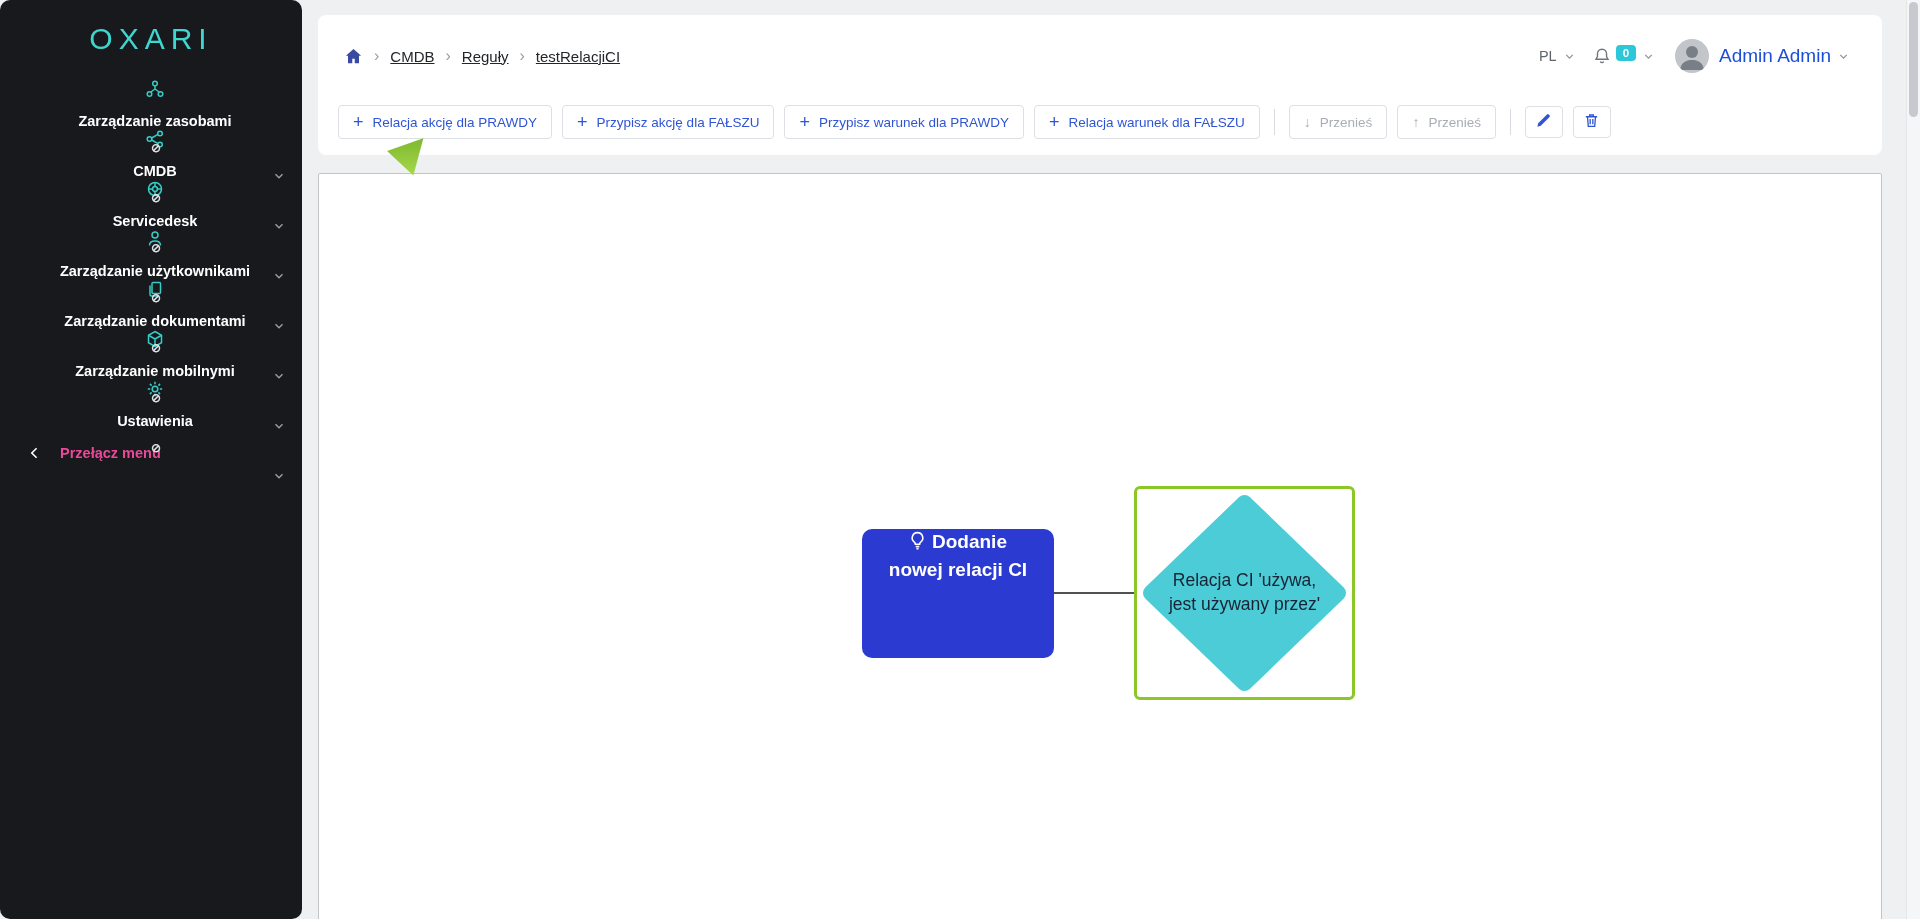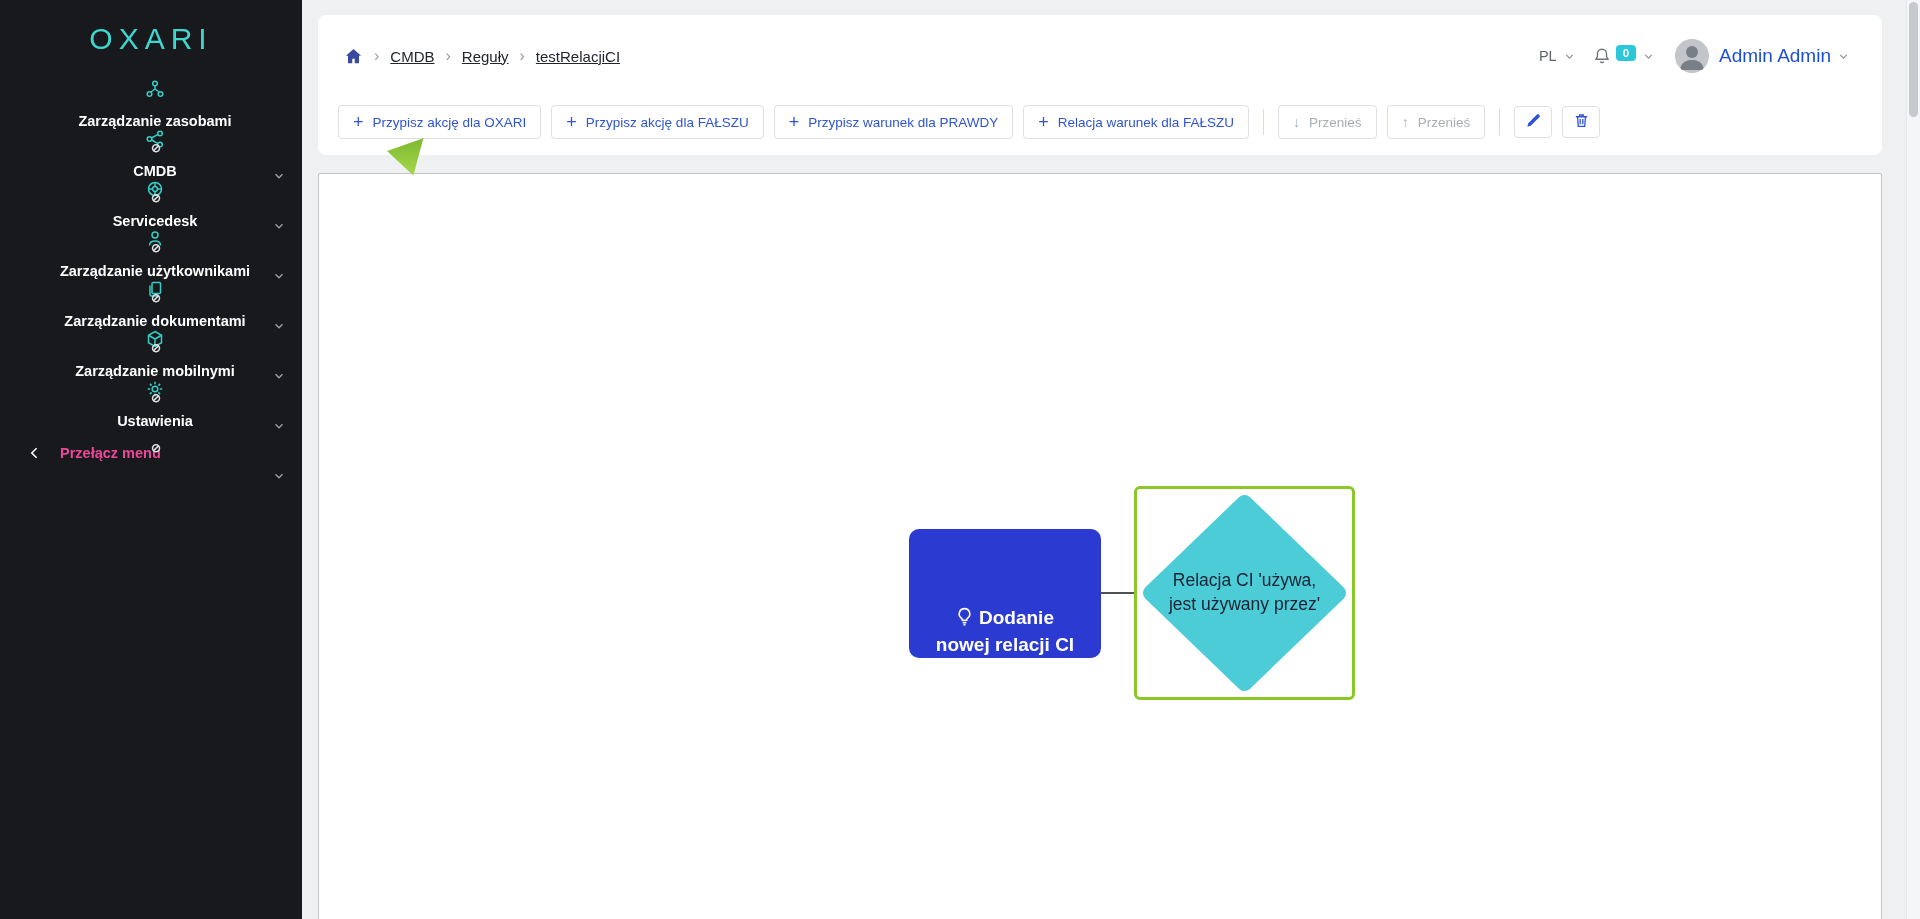--- a/index.html
+++ b/index.html
@@ -1,21 +1,21 @@
 <!DOCTYPE html>
 <html><head>
 <meta charset="utf-8">
 <style>
   * { box-sizing: border-box; margin: 0; padding: 0; }
   html, body { width: 1920px; height: 919px; }
   body { font-family: "Liberation Sans", sans-serif; background: #eef0f1; overflow: hidden; }
   .app { position: relative; width: 1920px; height: 919px; overflow: hidden; }
 
   
-  .sidebar { position: absolute; left: 0; top: 0; bottom: 0; width: 302px; background: #17191d; z-index: 5; }
+  .sidebar { position: absolute; left: 0; top: 0; bottom: 0; width: 302px; background: #17191d; z-index: 5; border-radius: 10px; }
   .logo { height: 78px; display: flex; align-items: center; justify-content: center;
           color: #3ed6cf; font-size: 30px; letter-spacing: 6px; font-weight: 400; }
   .nav-item { height: 50px; display: flex; align-items: center; gap: 13px;
               padding: 0 16px 0 24px; color: #ffffff; font-size: 14.5px; font-weight: 700; cursor: pointer; flex-direction: column; }
   .nav-icon { width: 22px; height: 22px; display: flex; align-items: center; justify-content: center; flex: 0 0 22px; }
   .nav-badge { color: #dfe2e5; font-size: 12px; margin-left: 2px; position: relative; top: -1px; }
   .nav-chevron { margin-left: auto; color: #9aa0a6; display: flex; }
   .collapse-item { height: 50px; display: flex; align-items: center; gap: 14px; padding: 0 24px;
                    color: #ec4899; font-size: 14.5px; font-weight: 700; cursor: pointer; }
 
@@ -48,22 +48,22 @@
   .btn.disabled .arrow-glyph { color: #a9aeb6; font-size: 14px; }
   .iconbtn { width: 38px; height: 32px; display: inline-flex; align-items: center; justify-content: center;
              background: #fff; border: 1px solid #dcdfe4; border-radius: 4px; cursor: pointer; }
   .vsep { width: 1px; height: 26px; background: #d8dbdf; margin: 0 4px; flex: 0 0 1px; }
 
   
   .canvas { position: relative; margin-top: 18px; height: 756px; background: #ffffff;
             border: 1px solid #c2c4c6; border-radius: 2px; overflow: hidden; }
   .node-action { position: absolute; left: 543px; top: 355px; width: 192px; height: 129px;
                  background: #2b3bd2; border-radius: 10px; color: #ffffff;
-                 display: flex; align-items: flex-end; justify-content: center; text-align: center;
-                 font-size: 19px; font-weight: 700; padding: 0 18px; line-height: 1.35; cursor: move; margin-left: 47px; }
+                 display: flex; align-items: flex-start; justify-content: center; text-align: center;
+                 font-size: 19px; font-weight: 700; padding: 0 18px; line-height: 1.35; cursor: move; }
   .node-action .bulb { display: inline-block; vertical-align: -2px; margin-right: 6px; }
   .node-cond { position: absolute; left: 815px; top: 312px; width: 221px; height: 214px;
                border: 3px solid #8bc727; border-radius: 6px; background: #ffffff; cursor: move; }
   .node-cond .dshape { position: absolute; inset: 0; width: 100%; height: 100%; }
   .node-cond .dtext { position: absolute; inset: 0; display: flex; align-items: center; justify-content: center;
                       text-align: center; font-size: 17.5px; color: #1a2333; line-height: 1.35; padding: 0 26px; }
   .connector { position: absolute; left: 735px; top: 409px; }
   .annotation { position: absolute; left: 30px; top: 112px; z-index: 20; pointer-events: none; }
 
   
@@ -259,21 +259,21 @@
             <svg width="13" height="13" viewBox="0 0 16 16" fill="none" stroke="#8e959b" stroke-width="1.6">
                 <polyline points="4,6 8,10 12,6"></polyline>
               </svg>
           </span>
         </div>
       </div>
 
       <div class="toolbar-row">
         <button class="btn">
           <span class="plus">+</span>
-          <span>Przypisz akcję dla OXARI</span>
+          <span>Relacja akcję dla PRAWDY</span>
         </button>
         <button class="btn">
           <span class="plus">+</span>
           <span>Przypisz akcję dla FAŁSZU</span>
         </button>
         <button class="btn">
           <span class="plus">+</span>
           <span>Przypisz warunek dla PRAWDY</span>
         </button>
         <button class="btn">

